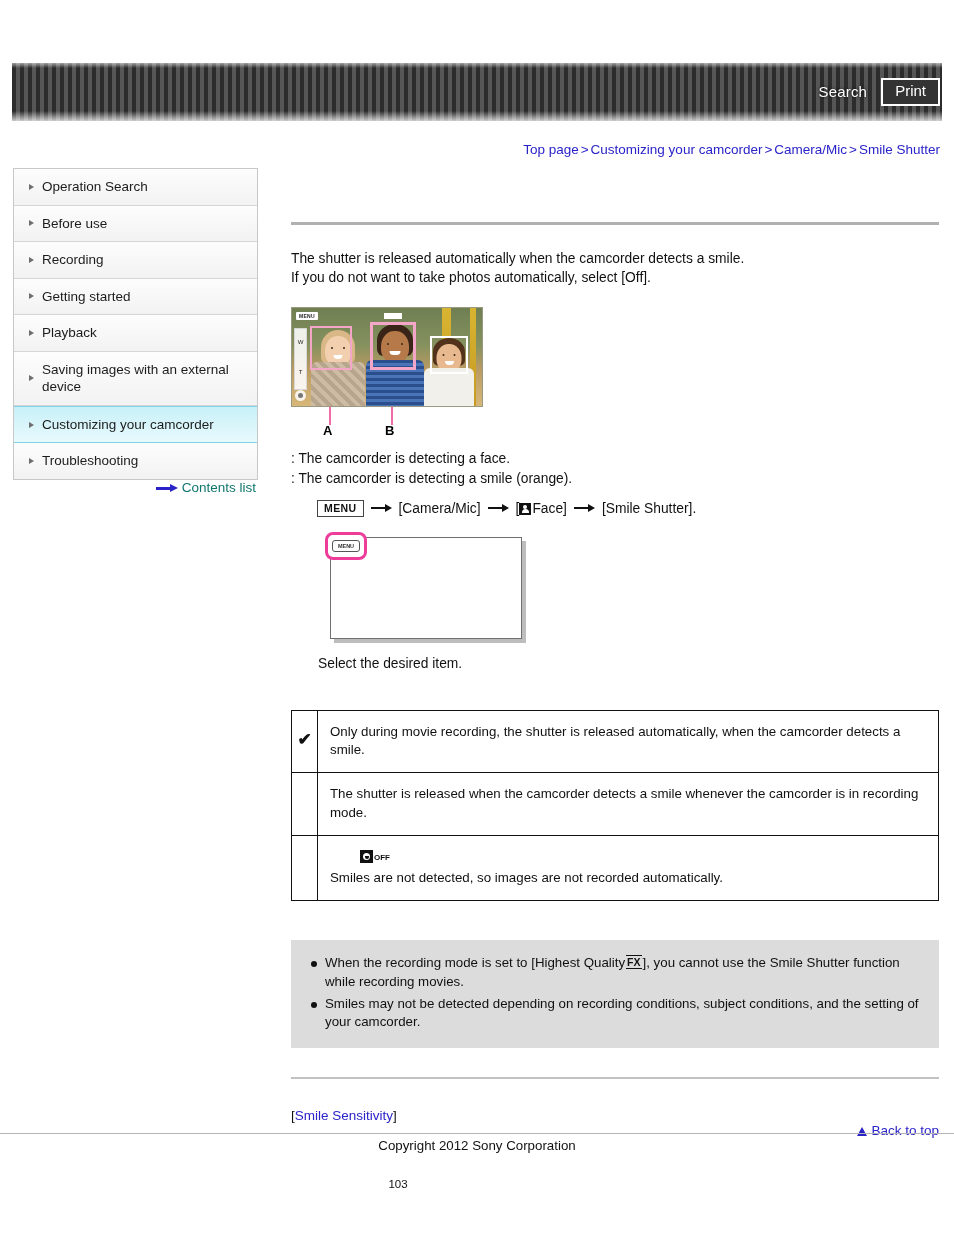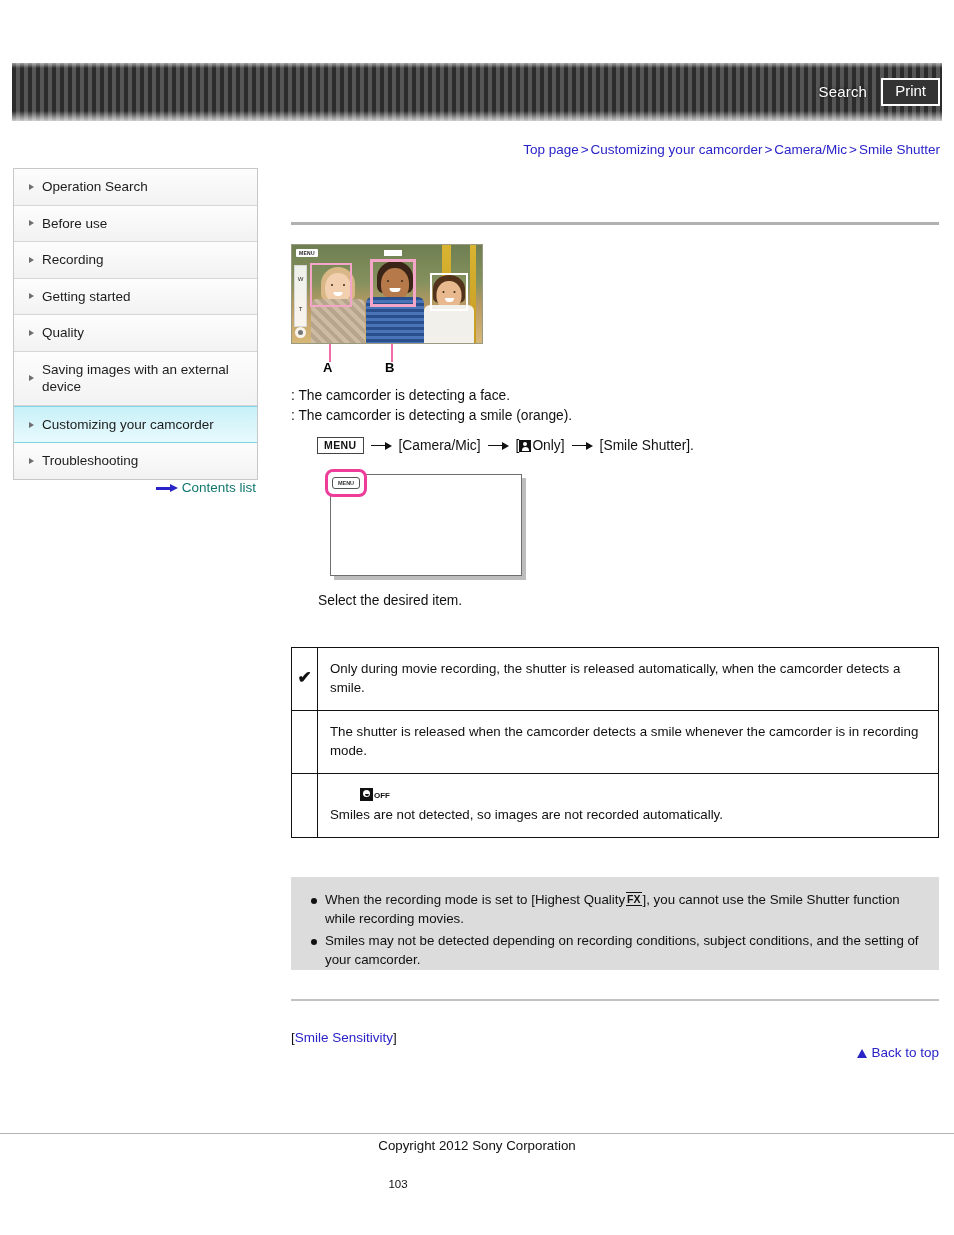--- a/index.html
+++ b/index.html
@@ -412,21 +412,21 @@
   .smile-off-icon .off {
     font-size: 8px; font-weight: bold;
     color: #111; vertical-align: 1px;
     margin-left: 1px;
   }
 
   
   .notes-box {
     margin-top: 39px;
     background: #dcdcdc;
-    padding: 14px 16px 0 14px;
+    padding: 14px 16px 16px 14px;
   }
   .notes-box ul {
     margin: 0; padding: 0 0 0 20px;
     list-style: none;
   }
   .notes-box li {
     position: relative;
     font-size: 13.3px;
     color: #111;
     line-height: 1.42;
@@ -529,21 +529,21 @@
     <div class="side-item">
       <span class="tri"></span>
       <span>Recording</span>
     </div>
     <div class="side-item">
       <span class="tri"></span>
       <span>Getting started</span>
     </div>
     <div class="side-item">
       <span class="tri"></span>
-      <span>Quality</span>
+      <span>Playback</span>
     </div>
     <div class="side-item">
       <span class="tri"></span>
       <span>Saving images with an external device</span>
     </div>
     <div class="side-item active">
       <span class="tri"></span>
       <span>Customizing your camcorder</span>
     </div>
     <div class="side-item">
@@ -553,20 +553,24 @@
   </div>
 
   <div class="contents-list">
     <span class="arrow-right-icon"></span><a>Contents list</a>
   </div>
 
   <div class="main">
 
     <div class="top-rule"></div>
 
+    <div class="intro">
+      <div>The shutter is released automatically when the camcorder detects a smile.</div>
+      <div>If you do not want to take photos automatically, select [Off].</div>
+    </div>
 
     <div class="lcd-figure">
       <div class="lcd-shot">
         <div class="bg-pole" style="left:150px;"></div>
         <div class="bg-pole" style="left:178px;width:6px;"></div>
 
         <div class="kid" style="left:18px;width:56px;height:78px;">
           <div class="hair" style="top:2px;width:34px;height:34px;background:#d9b787;"></div>
           <div class="head" style="top:8px;width:26px;height:30px;background:#f2cfae;">
             <div class="eye" style="left:6px;top:11px;"></div>
@@ -620,21 +624,21 @@
     <div class="legend">
       <div>: The camcorder is detecting a face.</div>
       <div>: The camcorder is detecting a smile (orange).</div>
     </div>
 
     <div class="menu-path">
       <span class="menu-btn-icon">MENU</span>
       <span class="arrow-glyph"></span>
       <span>[Camera/Mic]</span>
       <span class="arrow-glyph"></span>
-      <span><span>[</span><span class="face-icon"></span><span>Only]</span></span>
+      <span><span>[</span><span class="face-icon"></span><span>Face]</span></span>
       <span class="arrow-glyph"></span>
       <span>[Smile Shutter].</span>
     </div>
 
     <div class="lcd-blank-wrap">
       <div class="lcd-blank"></div>
       <div class="menu-highlight">
         <span class="menu-chip-2">MENU</span>
       </div>
     </div>

